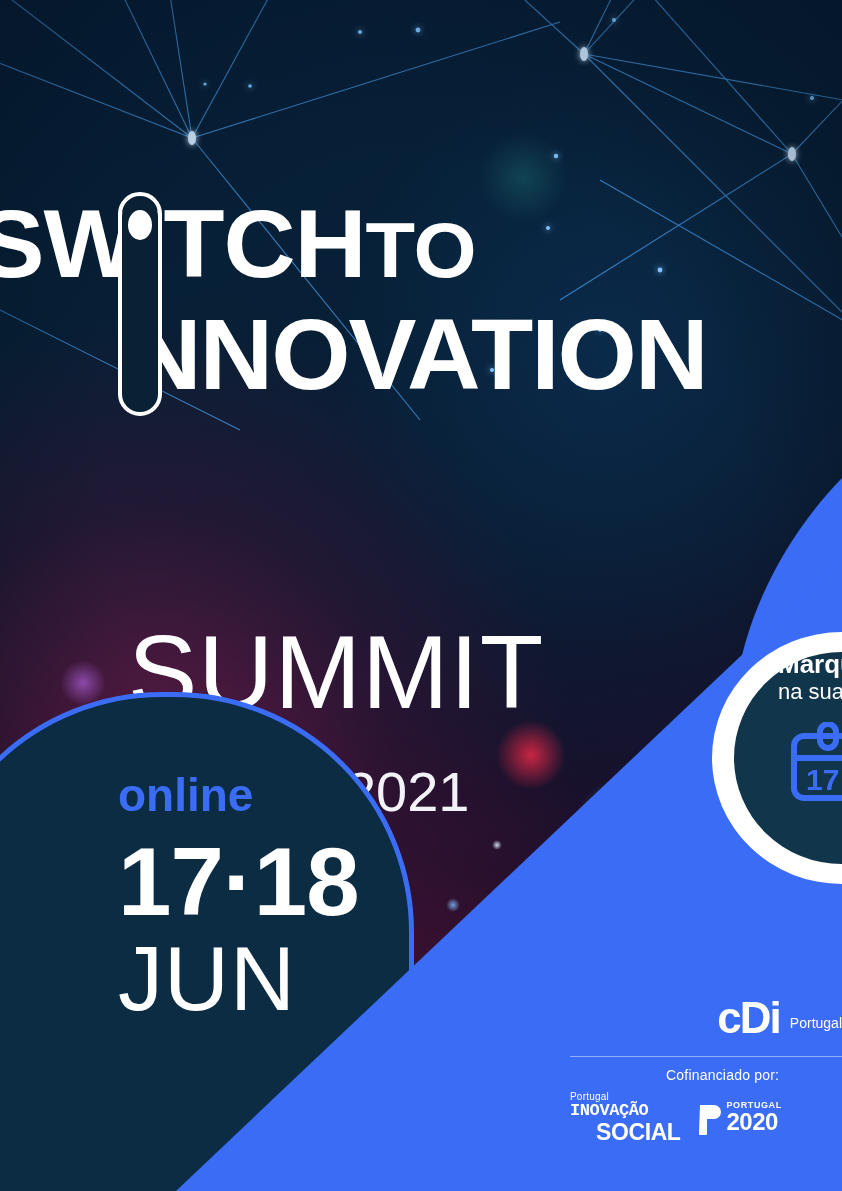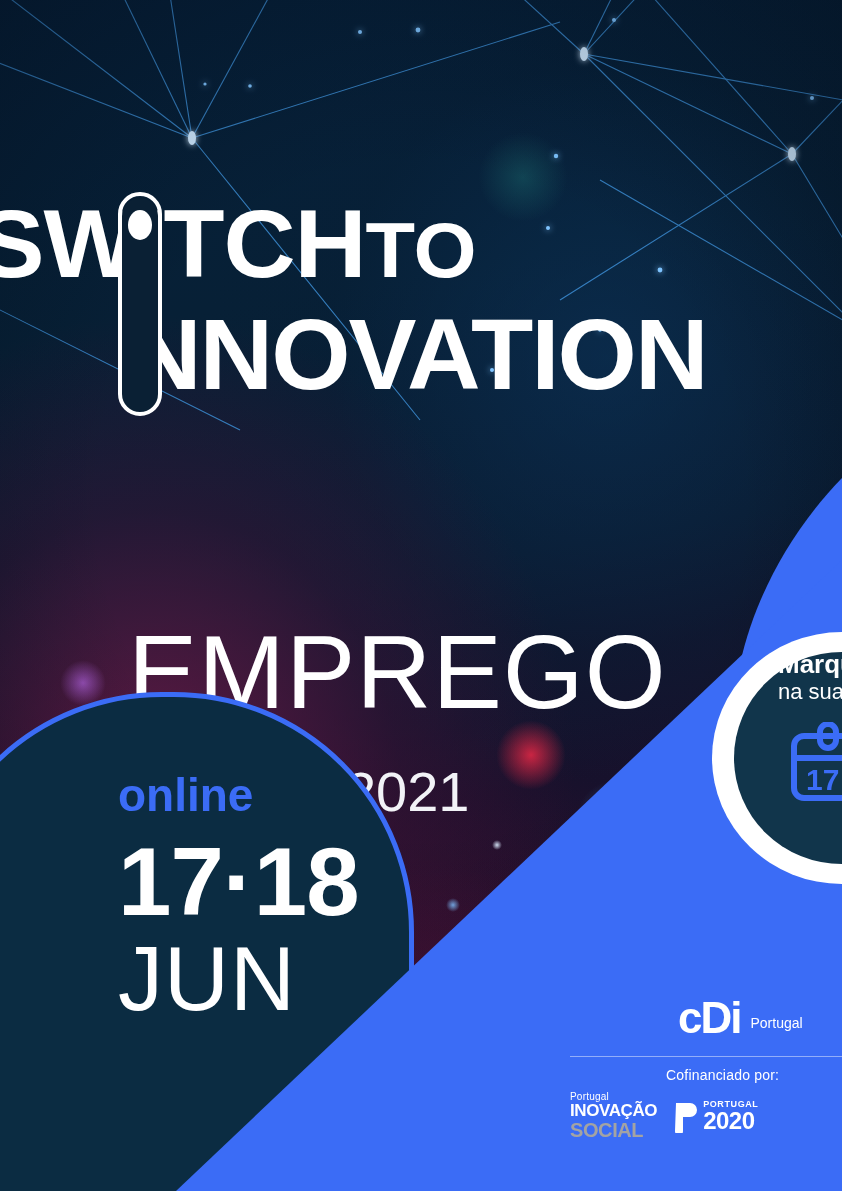--- a/index.html
+++ b/index.html
@@ -173,20 +173,21 @@
   }
 
   
   .footer{
     position:absolute; left:566px; top:1000px; width:276px; z-index:9;
     color:#fff;
   }
   .cdi{
     display:flex; align-items:flex-end; gap:10px;
     padding-left:112px;
+    justify-content:flex-end;
   }
   .cdi-word{
     font-family:"Liberation Sans", sans-serif;
     font-weight:700; font-size:44px; line-height:.82;
     letter-spacing:-2px; color:#fff;
   }
   .cdi-sub{
     font-family:"Liberation Sans", sans-serif;
     font-weight:400; font-size:14px; color:#fff;
     padding-bottom:5px;
@@ -199,22 +200,22 @@
     margin:10px 0 0 100px;
     font-family:"Liberation Sans", sans-serif;
     font-size:14px; color:#fff; letter-spacing:.2px;
   }
   .sponsors{
     margin-top:8px;
     display:flex; align-items:center; gap:16px; padding-left:4px;
   }
   .sp{ display:flex; align-items:center; }
   .pis-l1{ font-family:"Liberation Sans",sans-serif; font-size:10px; font-weight:400; color:#fff; letter-spacing:.2px;}
-  .pis-l2{ font-family:Liberation Sans, sans-serif; font-size:17px; font-weight:700; color:#fff; letter-spacing:-.4px; line-height:1.05;}
-  .pis-l3{ font-family:"Liberation Sans",sans-serif; font-size:20px; font-weight:700; color:#a3a3a3; letter-spacing:-.4px; line-height:1.05;}
+  .pis-l2{ font-family:Liberation Mono, monospace; font-size:17px; font-weight:700; color:#fff; letter-spacing:-.4px; line-height:1.05;}
+  .pis-l3{ font-family:"Liberation Sans",sans-serif; font-size:23px; font-weight:700; color:#ffffff; letter-spacing:-.4px; line-height:1.05;margin-left:26px;}
   .poise-word{ font-family:"Liberation Sans",sans-serif; font-size:22px; font-weight:700; color:#fff; letter-spacing:-.6px; line-height:1;}
   .poise-sub{ font-family:"Liberation Sans",sans-serif; font-size:5px; font-weight:700; color:#fff; line-height:1.5; letter-spacing:.1px; margin-top:2px;}
   .p2020{ font-family:"Liberation Sans",sans-serif; font-size:9px; font-weight:700; color:#fff; letter-spacing:.6px; line-height:1;}
   .p2020big{ font-family:"Liberation Sans",sans-serif; font-size:24px; font-weight:700; color:#fff; letter-spacing:-.5px; line-height:1;}
 </style>
 </head>
 <body>
 
 <div id="poster">
 
@@ -319,21 +320,21 @@
     <text x="16" y="68" font-family="Liberation Sans, sans-serif" font-size="30" font-weight="700" fill="#3b6cf6">17</text>
   </svg>
 
   <div class="title-wrap">
     <div class="line-switch">
       <span>SWITCH</span><span class="small">TO</span>
     </div>
     <div class="switch-i-mask"></div>
     <div class="switch-i"></div>
     <div class="line-innov">NNOVATION</div>
-    <div class="line-summit">EMPREGO</div>
+    <div class="line-summit">SUMMIT</div>
     <div class="line-valongo">Valongo 2021</div>
   </div>
 
   <div class="left-dot"></div>
   <div class="date-blob"></div>
   <div class="date-content">
     <div class="date-online">online</div>
     <div class="date-days">17·18</div>
     <div class="date-month">JUN</div>
   </div>

